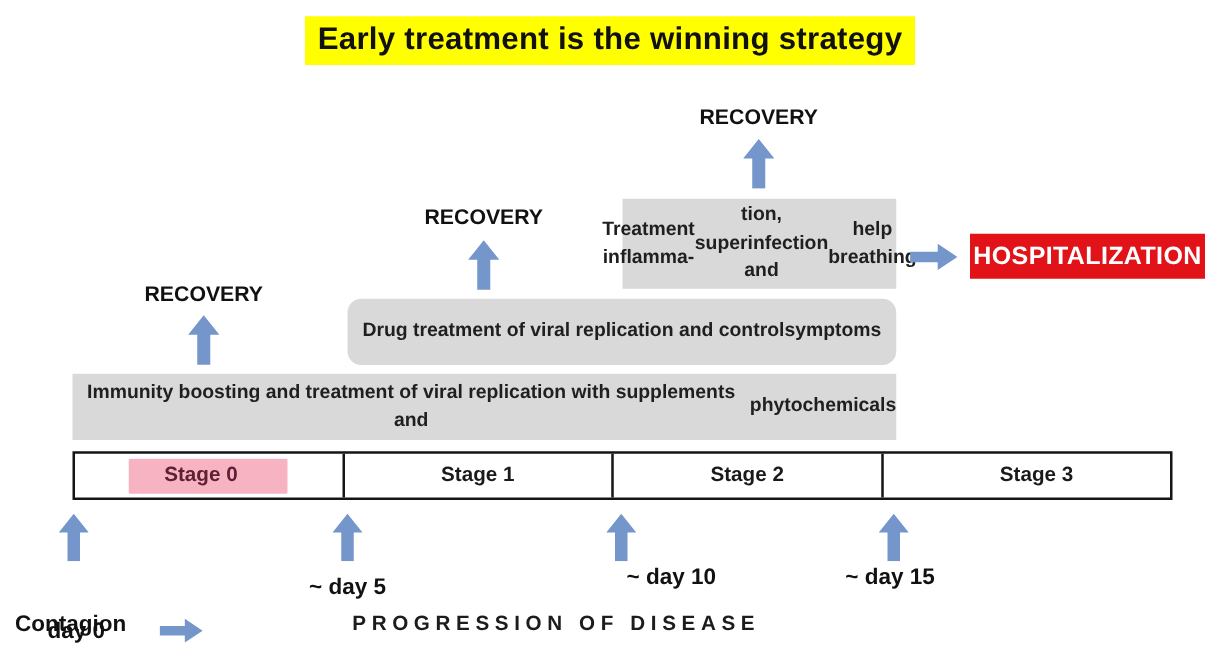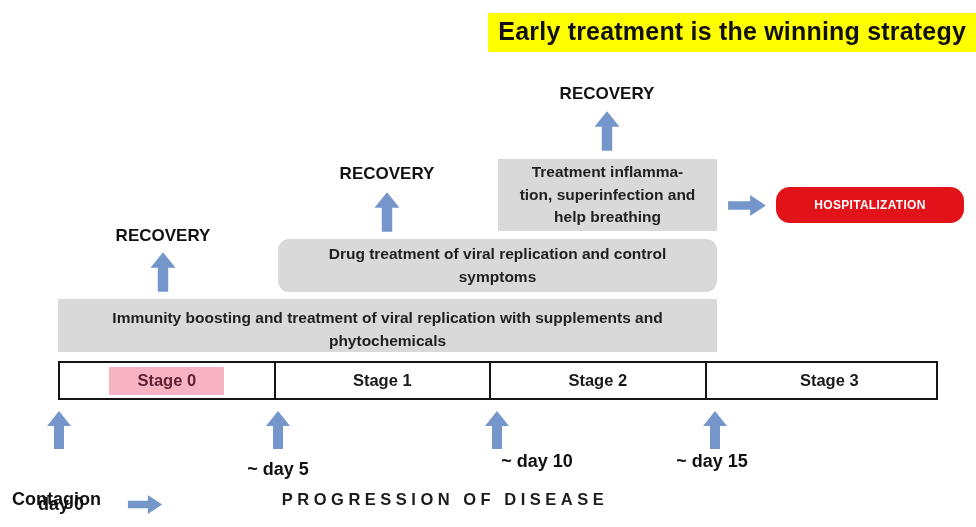--- a/index.html
+++ b/index.html
@@ -6,73 +6,72 @@
   .canvas{
     position:relative;
     width:976px;height:527px;
     background:#ffffff;
     font-family:"Liberation Sans", sans-serif;
     color:#1a1a1a;
     overflow:hidden;
   }
   .abs{position:absolute;}
   .cx{transform:translateX(-50%);}
-  .title-row{position:absolute;left:0;top:13px;width:100%;text-align:right;}
+  .title-row{position:absolute;left:0;top:13px;width:100%;text-align:center;}
   .title{
     display:inline-block;
     background:var(--title-highlight,#ffff00);
     color:#111;
     font-size:25px;font-weight:700;
     padding:4px 10px 6px 10px;
     letter-spacing:0.2px;
   }
   .recovery{
     position:absolute;
     font-size:17px;font-weight:700;color:#111;
     white-space:nowrap;
   }
   .up-arrow svg polygon,
   .right-arrow svg polygon{fill:var(--arrow,#7496cb);}
   .tbox{
     position:absolute;
     background:var(--box-gray,#d9d9d9);
-    display:flex;flex-direction:column;
+    display:flex;flex-direction:row;
     align-items:center;justify-content:center;
     text-align:center;
     font-size:15.5px;font-weight:700;color:#1f1f1f;
     line-height:1.45;
   }
   .hosp{
     position:absolute;
     background:var(--hospitalization-bg,#e21219);
     color:var(--hospitalization-text,#ffffff);
-    font-size:12px;font-weight:700;
+    font-size:20px;font-weight:700;
     display:flex;align-items:center;justify-content:center;
     letter-spacing:0.3px;
     white-space:nowrap;
-    border-radius:14px;
   }
   .stage-bar{
     position:absolute;left:58px;top:361px;width:880px;height:39px;
     border:2px solid #151515;
     background:#ffffff;
     display:flex;
     box-sizing:border-box;
   }
   .stage-cell{
     flex:1;
     display:flex;align-items:center;justify-content:center;
     border-right:2px solid #151515;
     font-size:16.5px;font-weight:700;color:#1a1a1a;
   }
   .stage-cell:last-child{border-right:none;margin-left:16px;}
   .stage0-hl{
     background:var(--stage0-bg,#f8b3c3);
     color:var(--stage0-text,#5e2034);
-    padding:4px 28px 5px 28px;
+    padding:4px 40px 5px 28px;
     border-radius:1px;
   }
   .day-label{
     position:absolute;
     font-size:18px;font-weight:700;color:#111;
     white-space:nowrap;
   }
   .contagion{
     position:absolute;left:12px;top:489px;
     font-size:18px;font-weight:700;color:#111;

